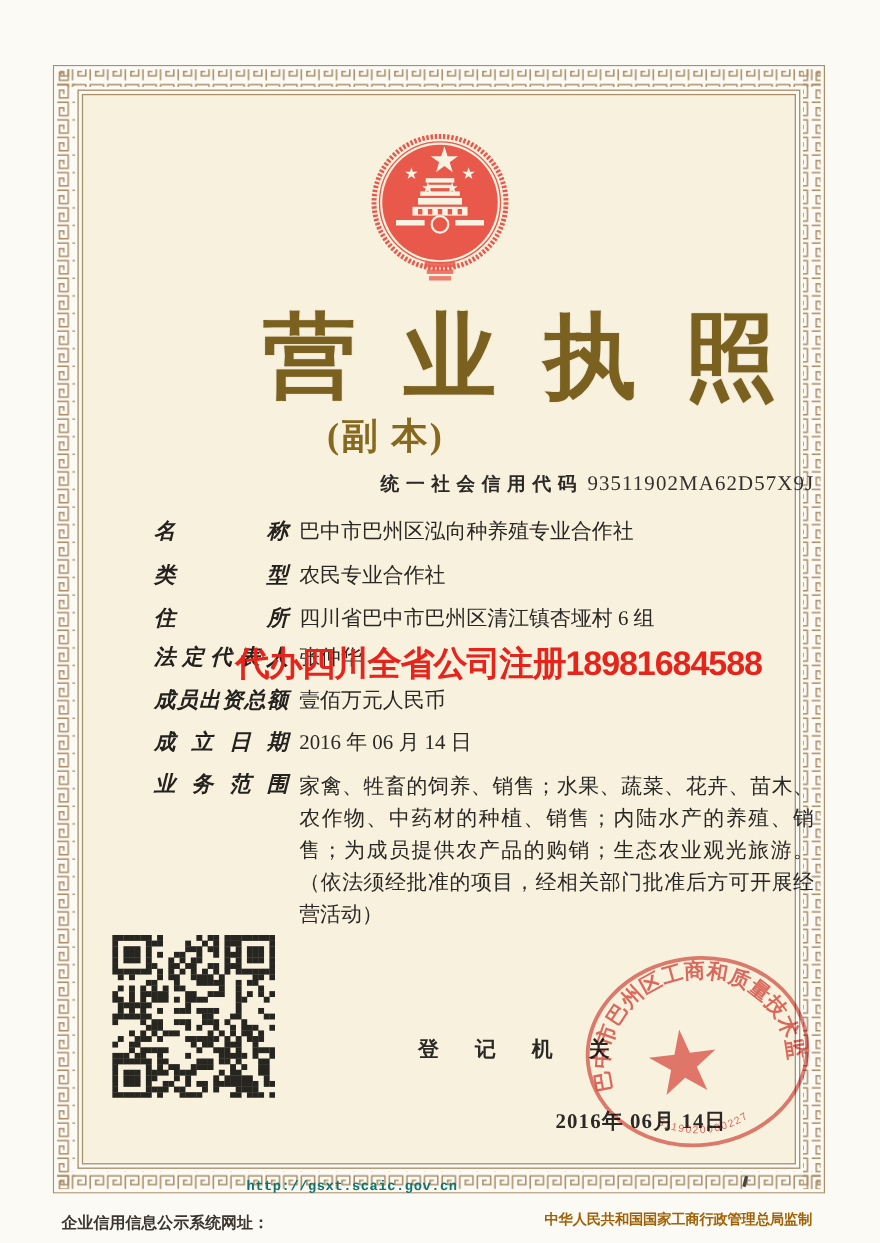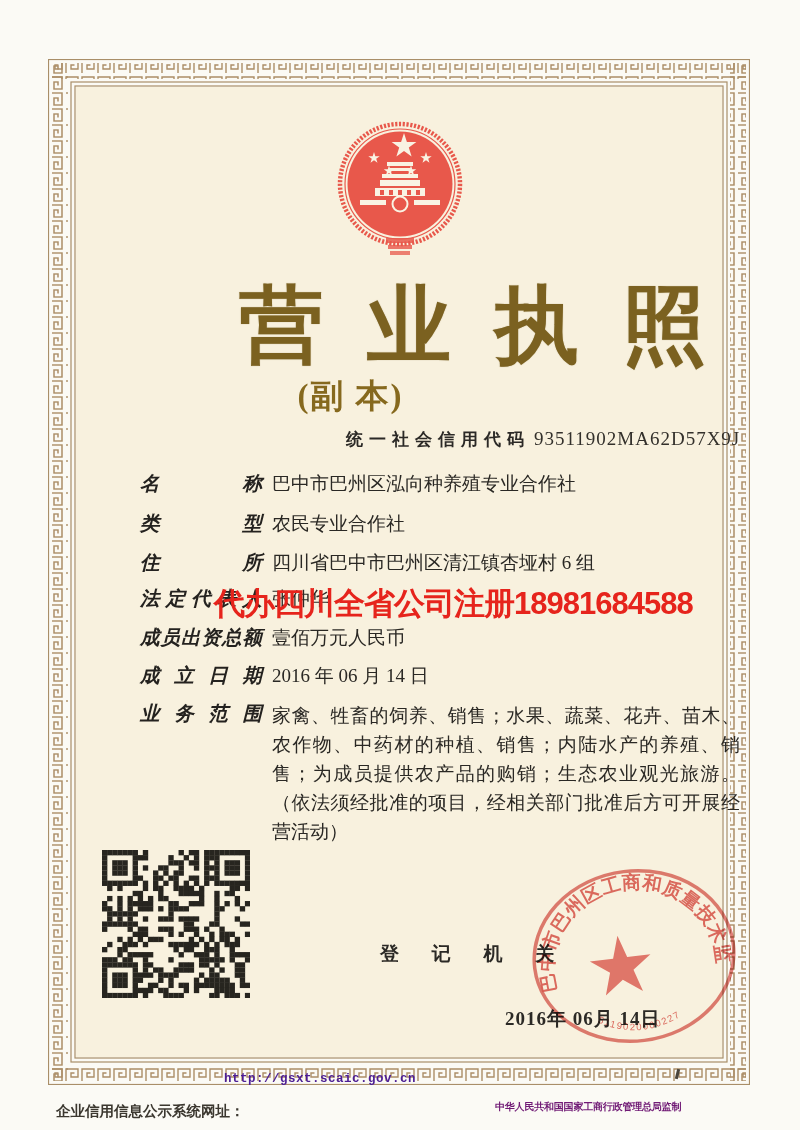--- a/index.html
+++ b/index.html
@@ -22,24 +22,24 @@
   .f-value{margin-left:10px;width:468px;font-size:19px;color:#2a2824;line-height:25px;}
   .f-value.scope{line-height:29px;text-align:justify;}
   .watermark{left:214px;top:583px;white-space:nowrap;font-family:"Liberation Sans",sans-serif;
              font-weight:bold;font-size:31px;letter-spacing:-1px;color:#e6241c;z-index:6;}
   .qr{left:102px;top:850px;width:148px;height:148px;}
   .annual{left:85px;top:1018px;font-size:15.5px;font-weight:bold;color:#39352d;letter-spacing:.5px;}
   .regauth{left:380px;top:941px;font-size:19px;font-weight:bold;letter-spacing:14px;color:#2b2925;}
   .issuedate{left:505px;top:1006px;font-size:19px;font-weight:bold;color:#2b2925;letter-spacing:1px;z-index:4;}
   .seal{left:524px;top:864px;width:220px;height:190px;mix-blend-mode:multiply;z-index:5;}
   .url{left:224px;top:1072px;font-family:"Liberation Mono",monospace;font-weight:bold;
-       font-size:12.5px;color:#4c1d95;letter-spacing:.5px;z-index:8;}
+       font-size:12.5px;color:#0f766e;letter-spacing:.5px;z-index:8;}
   .pen-mark{left:676px;top:1069px;width:3px;height:10px;background:#4a453c;transform:rotate(14deg);z-index:8;}
   .foot-left{left:56px;top:1102px;font-size:14.5px;font-weight:bold;color:#3b372f;}
-  .foot-right{left:495px;top:1100px;font-size:10px;font-weight:bold;color:#701a75;letter-spacing:-.2px;}
+  .foot-right{left:495px;top:1100px;font-size:13px;font-weight:bold;color:#a16207;letter-spacing:-.2px;}
 </style>
 </head>
 <body>
 
 <div class="page">
 
   <svg class="abs border-wrap" width="702" height="1026" viewBox="0 0 702 1026" xmlns="http://www.w3.org/2000/svg">
     <defs>
       <pattern id="mh" width="16" height="16" patternUnits="userSpaceOnUse">
         <path d="M2,14 V2 H14 V10 H7 V6 H10.5" fill="none" stroke="#ab8d66" stroke-width="1.4"></path>

